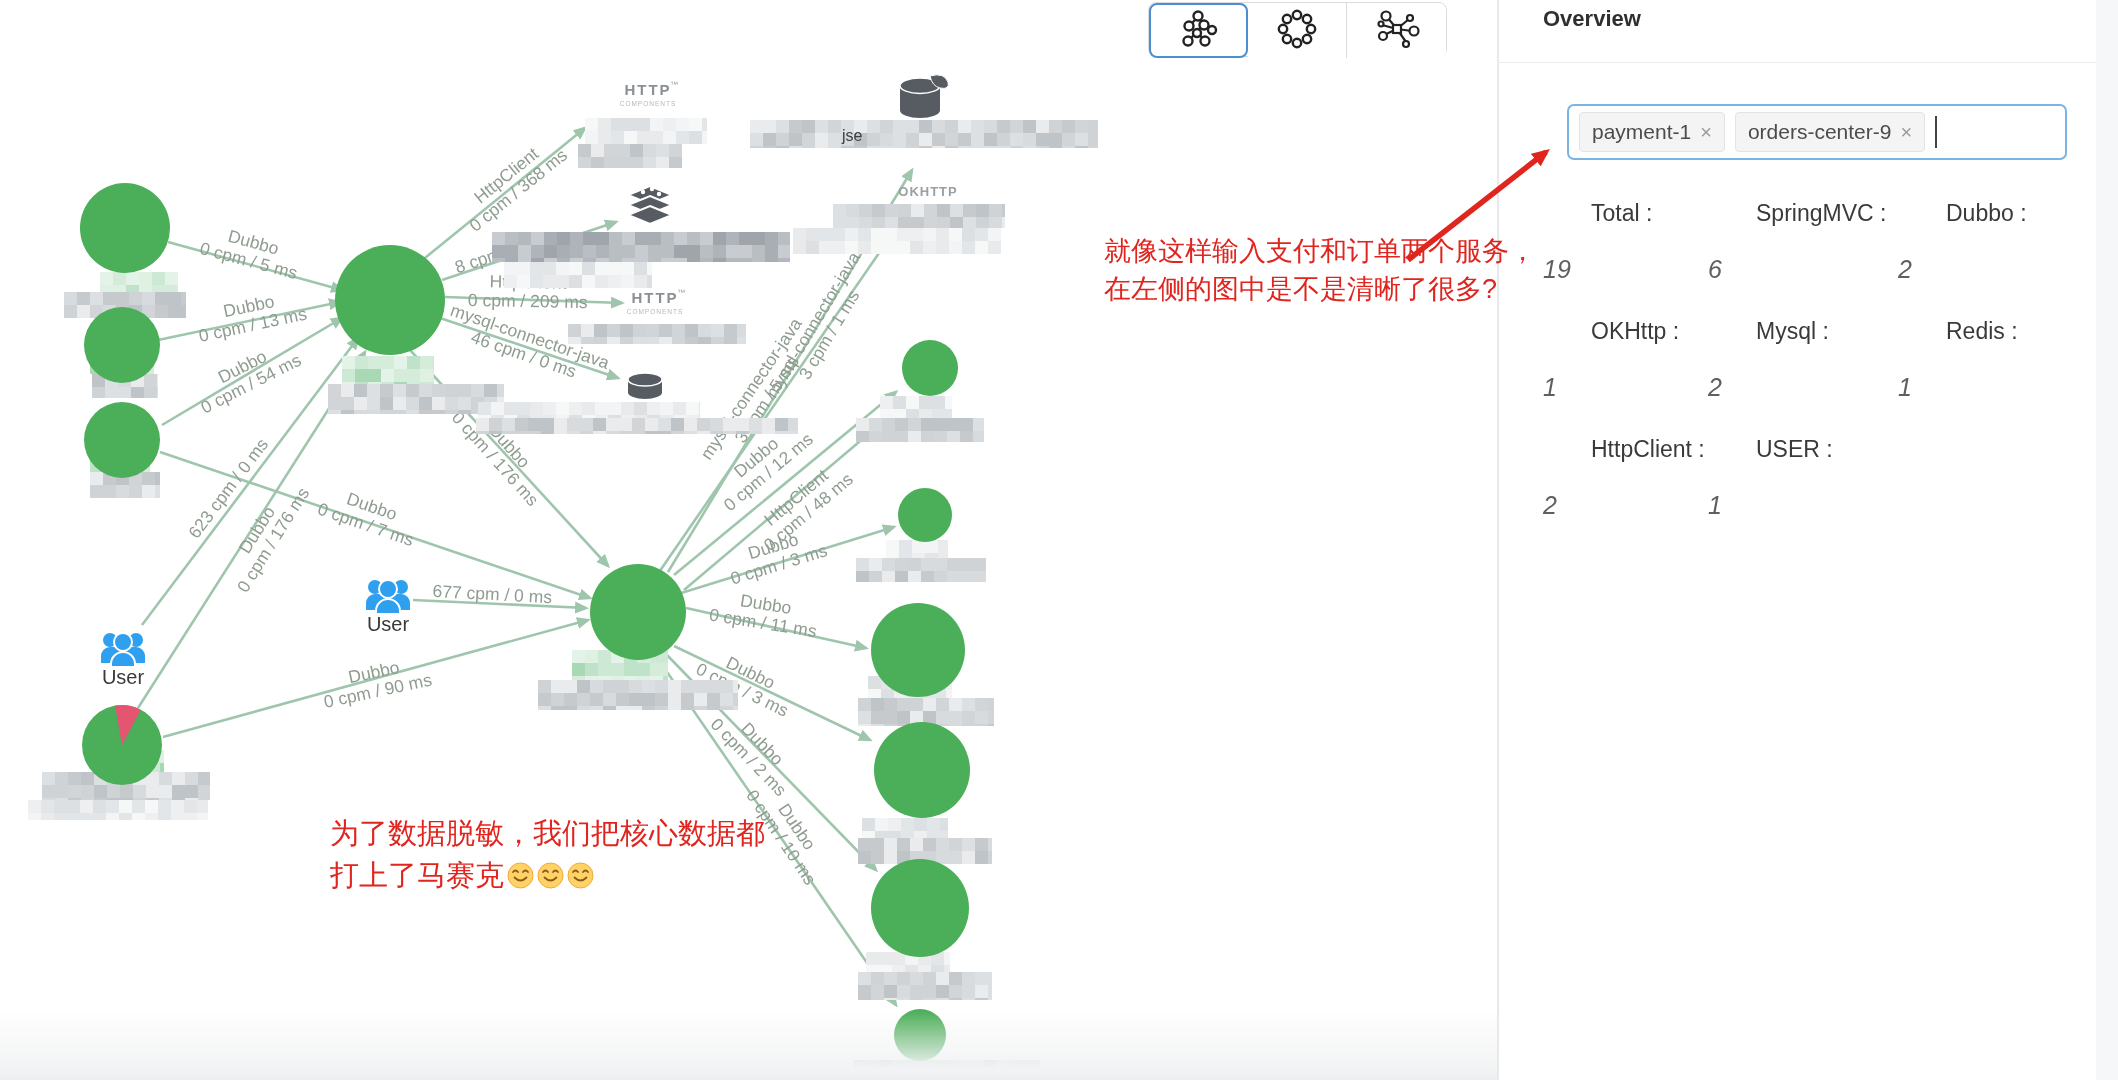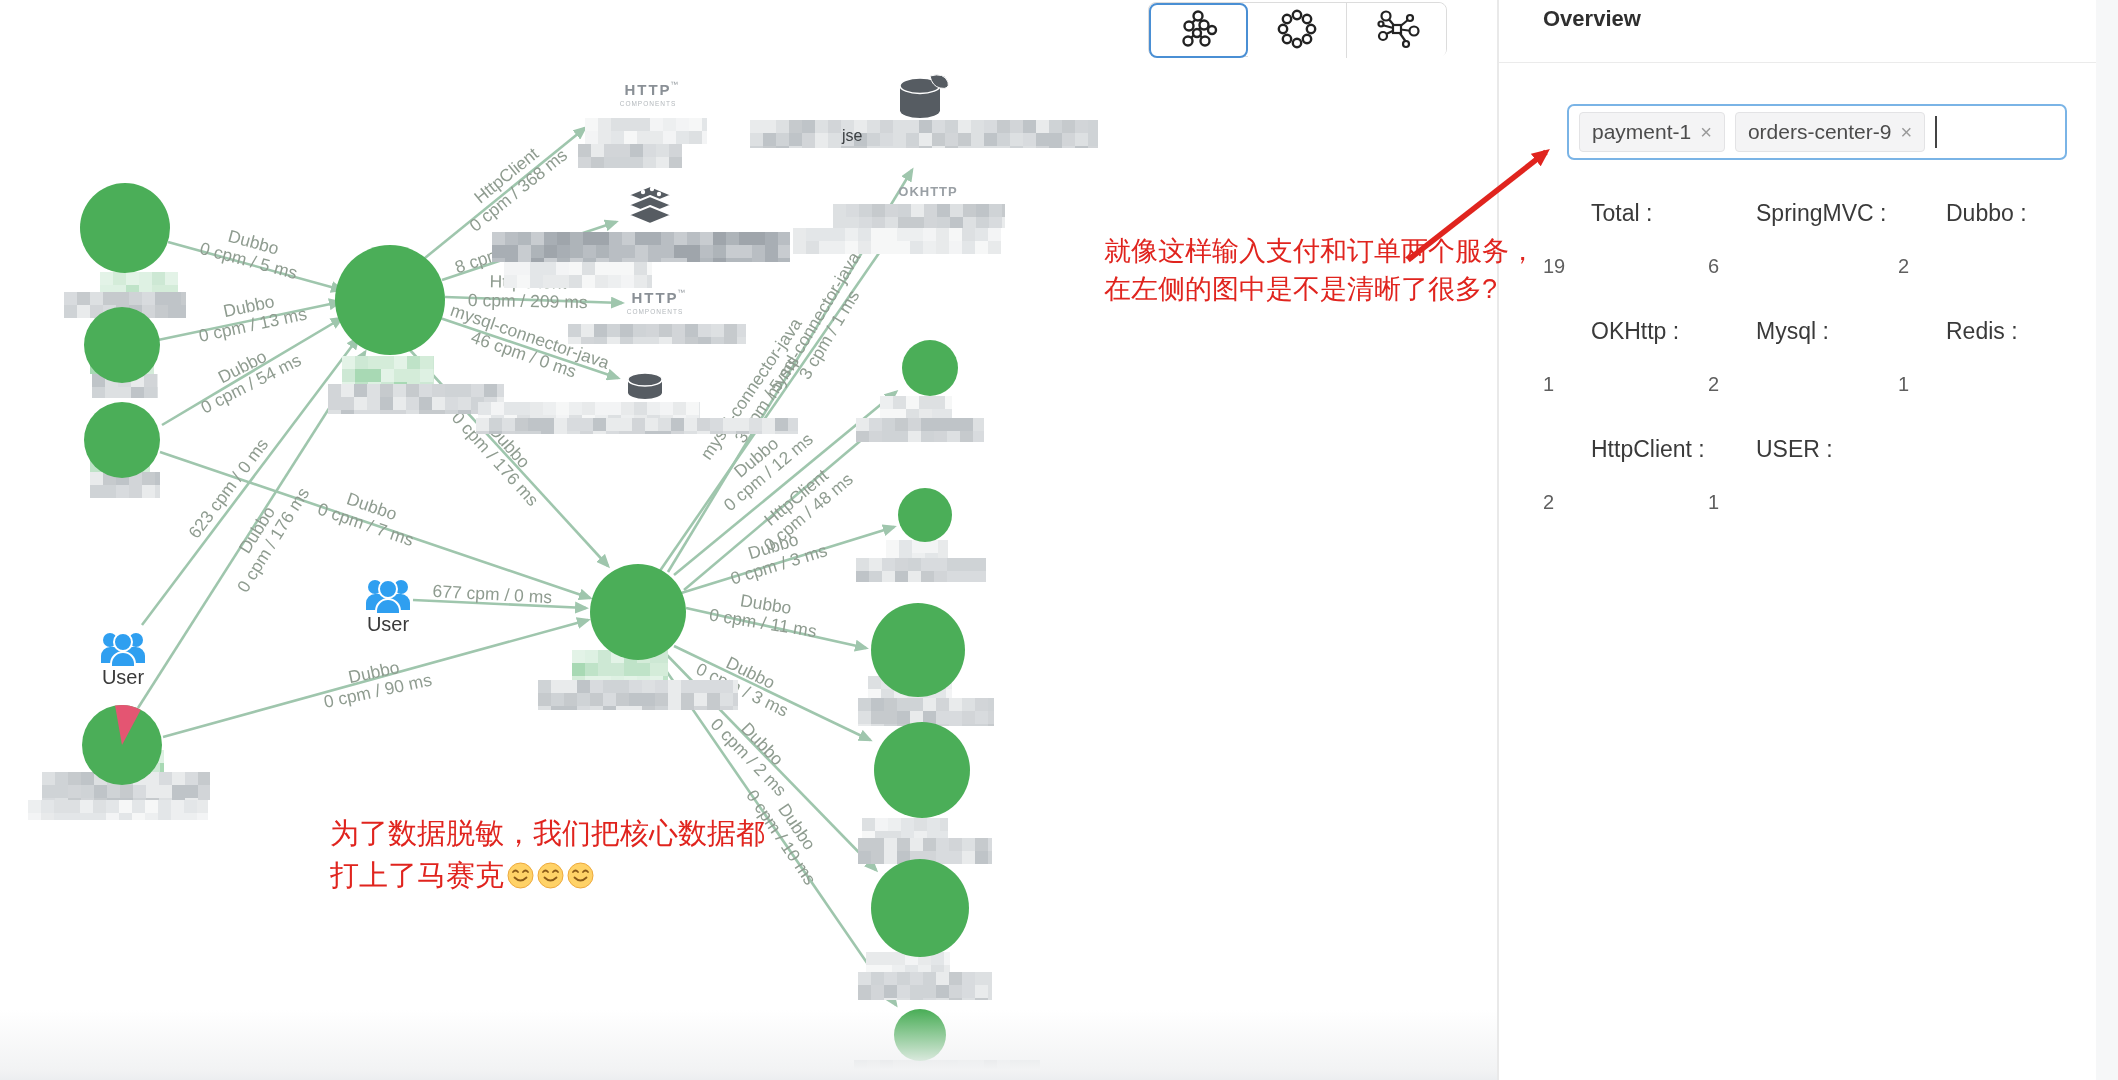--- a/index.html
+++ b/index.html
@@ -33,21 +33,21 @@
     padding:0 10px;gap:10px;margin-left:24px;}
   .filter-tag{display:flex;align-items:center;height:38px;background:#f4f4f5;border:1px solid #e3e3e5;
     border-radius:4px;padding:0 12px;font-size:21px;color:#4c4c4c;gap:9px;white-space:nowrap;}
   .tag-close{color:#9a9a9a;font-size:20px;cursor:pointer;line-height:1;}
   #input-cursor{width:2px;height:32px;background:#444;animation:blink 1s step-end infinite;}
   @keyframes blink{50%{opacity:0;}}
   #stats-grid{position:absolute;left:44px;top:188px;width:540px;
     display:grid;grid-template-columns:165px 190px 185px;grid-auto-rows:118px;}
   .stat-cell{display:flex;flex-direction:column;}
   .stat-label{font-size:23px;color:#3a3a3a;padding-top:12px;margin-left:48px;}
-  .stat-value{font-size:20px;color:#5f5f5f;padding-top:28px;}
+  .stat-value{font-size:25px;color:#5f5f5f;padding-top:28px;font-style:italic;}
   
   .red-note{position:absolute;color:#e0241e;font-weight:400;line-height:38px;white-space:nowrap;}
   #note-input{left:1104px;top:232px;font-size:27px;text-align:left;}
   #note-mask{left:330px;top:812px;font-size:29px;line-height:42px;}
   .smiley{display:inline-block;width:27px;height:27px;vertical-align:-4px;margin-left:3px;}
   #red-arrow-svg{position:absolute;left:0;top:0;pointer-events:none;}
 </style>
 </head>
 <body>
 

